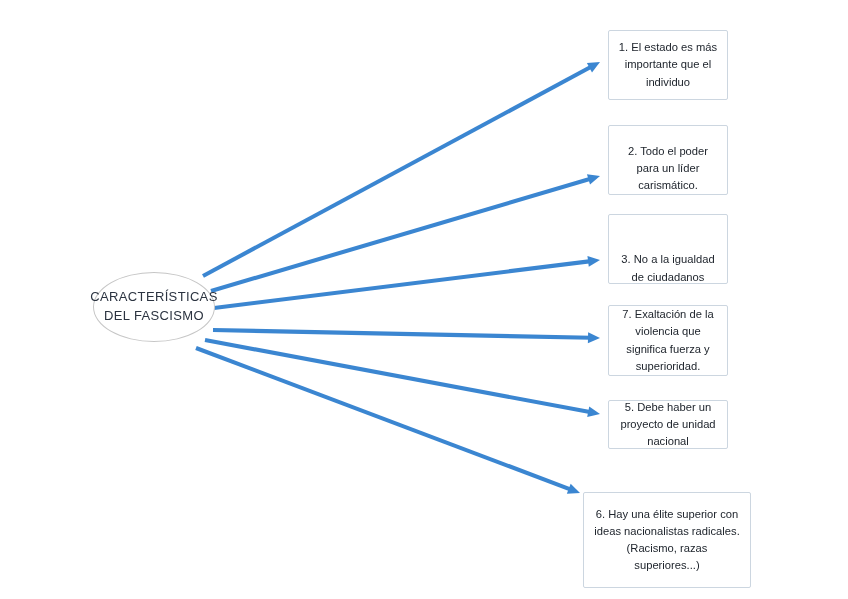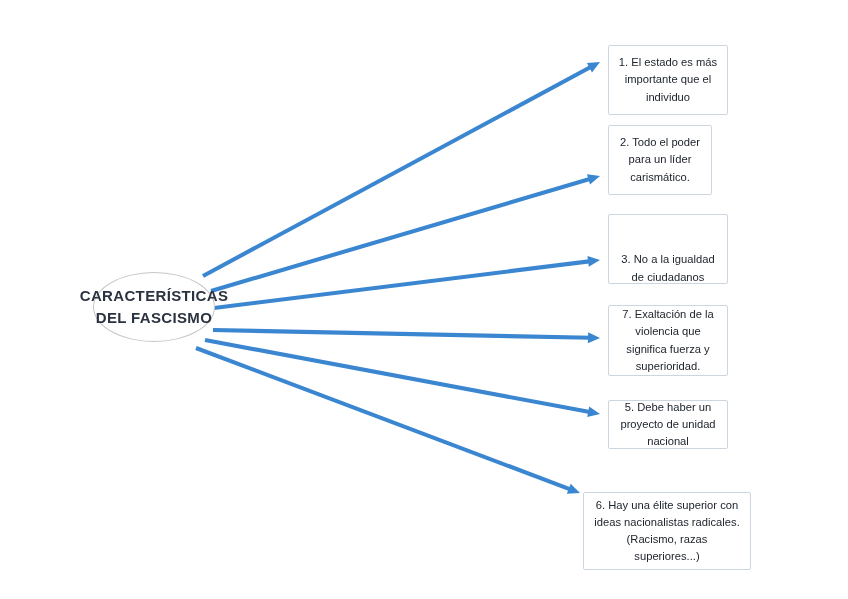--- a/index.html
+++ b/index.html
@@ -35,22 +35,22 @@
     border: 1.4px solid #c6c6c6;
     border-radius: 61px / 35px;
     background: #ffffff;
     display: flex;
     align-items: center;
     justify-content: center;
     text-align: center;
     z-index: 3;
   }
   .central-node-label {
-    font-size: 15px;
-    font-weight: bold;
+    font-size: 13px;
+    font-weight: normal;
     color: #2b3340;
     letter-spacing: 0.35px;
     line-height: 1.45;
     padding: 0 6px;
   }
   .idea-box {
     position: absolute;
     box-sizing: border-box;
     border: 1.2px solid #ccd6e0;
     border-radius: 2px;
@@ -97,32 +97,32 @@
       <g>
         <line x1="196" y1="348" x2="571.5802680019492" y2="489.8206741153194" stroke="#3b86d1" stroke-width="4.1" stroke-linecap="butt"></line>
         <polygon points="580,493 566.8660951384572,493.8127380192563 570.681286200074,483.7090596215954" fill="#3b86d1"></polygon>
       </g>
     </svg>
 
   <div class="central-node" style="left: 93px; top: 272px; width: 122px; height: 70px; border-color: rgb(198, 198, 198);">
     <span class="central-node-label" style="color: rgb(43, 51, 64);">CARACTERÍSTICAS DEL FASCISMO</span>
   </div>
 
-  <div class="idea-box" style="left: 608px; top: 30px; width: 120px; height: 70px; border-color: rgb(204, 214, 224); margin-top: 15px;">
+  <div class="idea-box" style="left: 608px; top: 30px; width: 120px; height: 70px; border-color: rgb(204, 214, 224);">
     <span class="idea-box-label" style="color: rgb(32, 38, 46);">1. El estado es más importante que el individuo</span>
   </div>
-  <div class="idea-box" style="left: 608px; top: 125px; width: 104px; height: 70px; border-color: rgb(204, 214, 224);">
+  <div class="idea-box" style="left: 608px; top: 125px; width: 120px; height: 70px; border-color: rgb(204, 214, 224); align-items: flex-end;">
     <span class="idea-box-label" style="color: rgb(32, 38, 46);">2. Todo el poder para un líder carismático.</span>
   </div>
   <div class="idea-box" style="left: 608px; top: 214px; width: 120px; height: 70px; border-color: rgb(204, 214, 224);">
     <span class="idea-box-label" style="color: rgb(32, 38, 46); margin-top: 39px;">3. No a la igualdad de ciudadanos</span>
   </div>
   <div class="idea-box" style="left: 608px; top: 305px; width: 120px; height: 71px; border-color: rgb(204, 214, 224);">
     <span class="idea-box-label" style="color: rgb(32, 38, 46);">7. Exaltación de la violencia que significa fuerza y superioridad.</span>
   </div>
   <div class="idea-box" style="left: 608px; top: 400px; width: 120px; height: 49px; border-color: rgb(204, 214, 224);">
     <span class="idea-box-label" style="color: rgb(32, 38, 46);">5. Debe haber un proyecto de unidad nacional</span>
   </div>
-  <div class="idea-box" style="left: 583px; top: 492px; width: 168px; height: 78px; border-color: rgb(204, 214, 224);">
+  <div class="idea-box" style="left: 583px; top: 492px; width: 168px; height: 96px; border-color: rgb(204, 214, 224);">
     <span class="idea-box-label" style="color: rgb(32, 38, 46);">6. Hay una élite superior con ideas nacionalistas radicales. (Racismo, razas superiores...)</span>
   </div>
 
 </div>
 
 </body></html>

